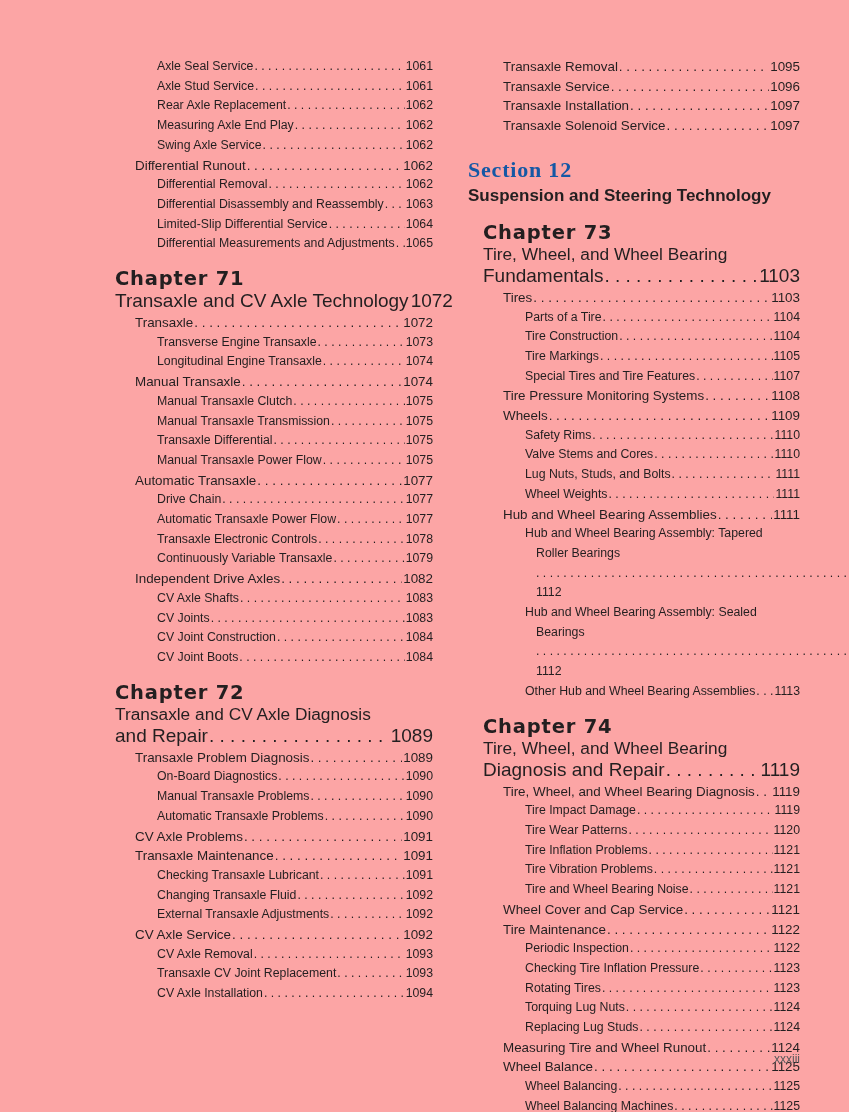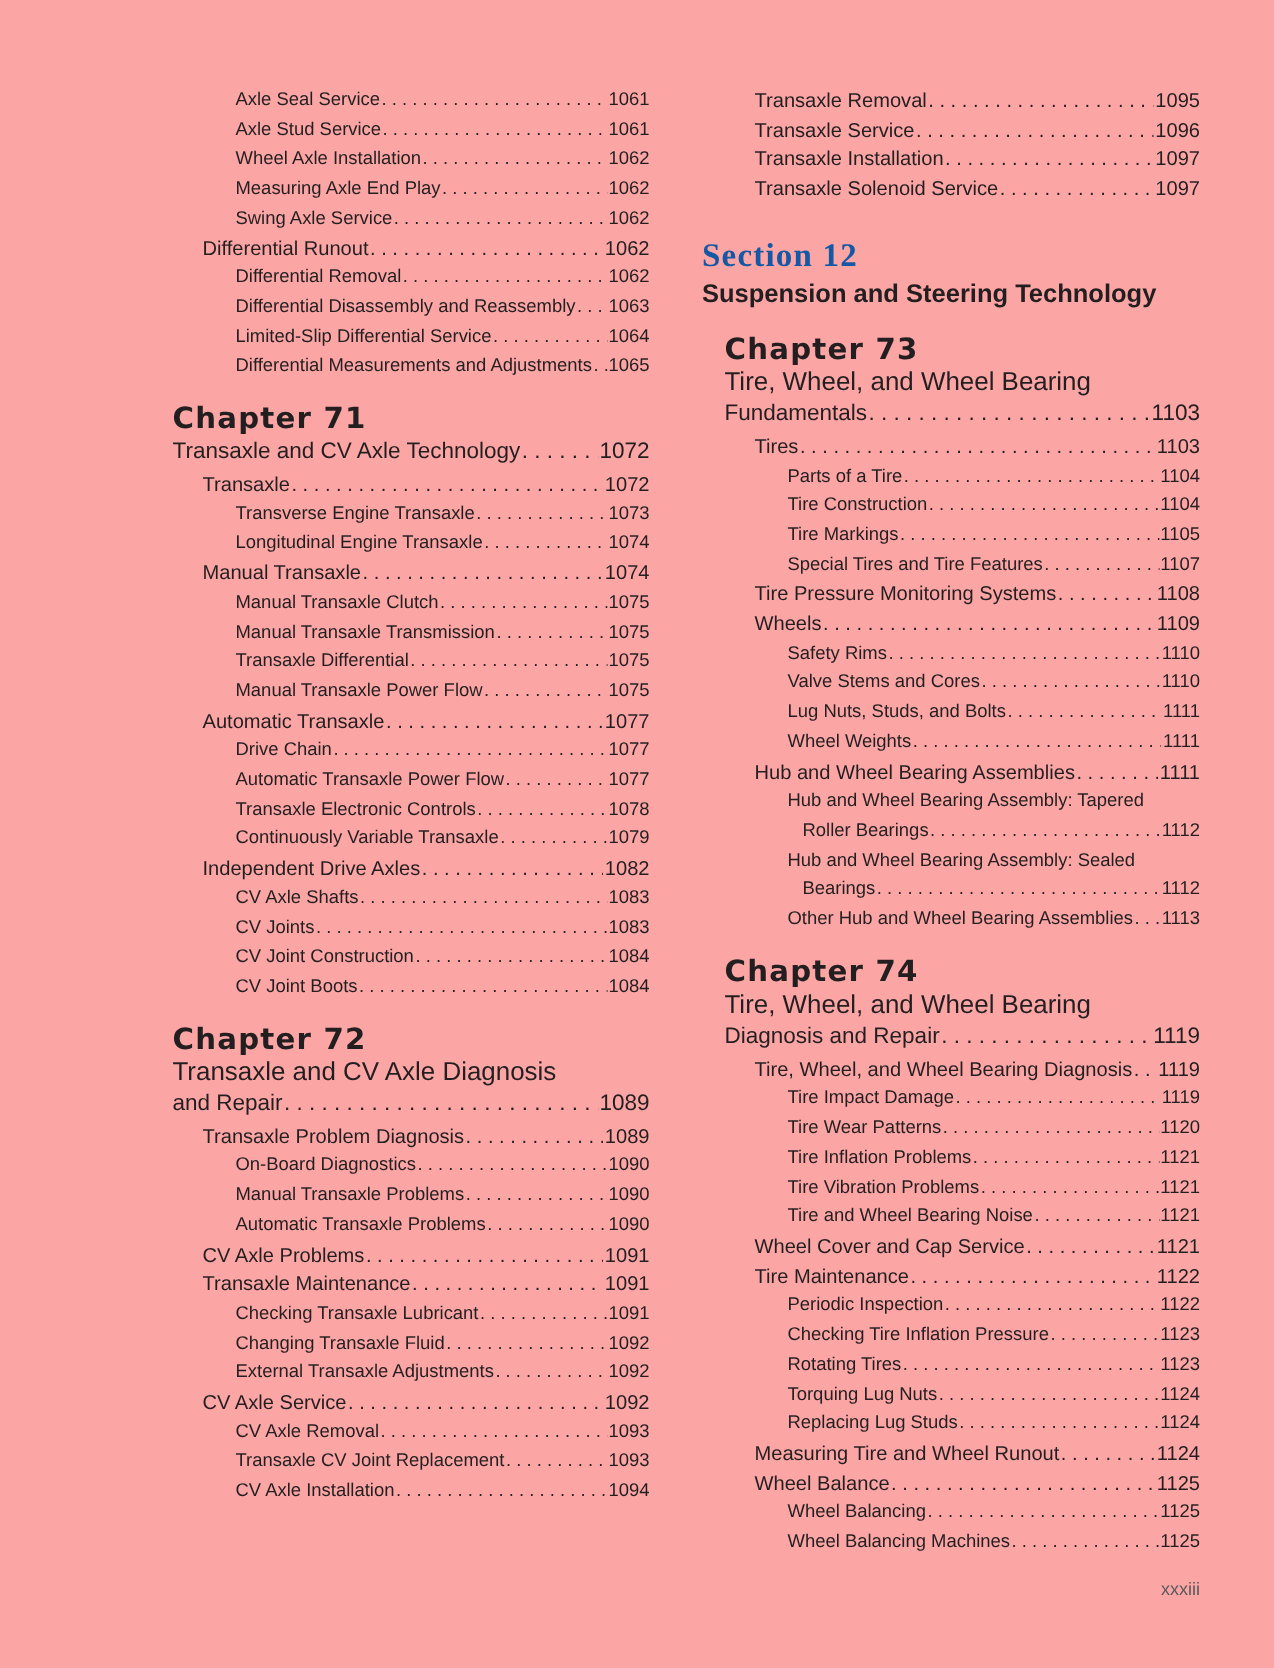--- a/index.html
+++ b/index.html
@@ -21,39 +21,39 @@
   .col-right{left:468px;width:332px;}
 
   
   .col-right .chapter-block,
   .col-right .entries-block{margin-left:15px;}
 
   .row{display:flex;align-items:baseline;line-height:19.7px;}
   .entry-line{line-height:19.7px;}
   .lvl1{padding-left:20px;font-size:13.4px;}
   .lvl2{padding-left:42px;font-size:12.3px;}
-  .cont{padding-left:52px;}
+  .cont{padding-left:52px;flex-direction:column;}
   .lbl{white-space:nowrap;}
   .dots{flex:1 1 auto;overflow:hidden;white-space:nowrap;margin:0 1px;}
   .dots::after{
     content:". . . . . . . . . . . . . . . . . . . . . . . . . . . . . . . . . . . . . . . . . . . . . . . . . . . . . . . . . . . . . . . . ";
   }
   .pg{white-space:nowrap;}
 
   .chapter-block{margin-top:13px;}
   .chap-heading{
     font-family:"DejaVu Sans",sans-serif;
     font-weight:800;
     font-size:19.5px;
     line-height:23px;
     letter-spacing:0.8px;
     color:var(--ink);
   }
   .chap-title-line{font-size:17.3px;line-height:21px;}
-  .title-row{display:flex;align-items:flex-end;font-size:15px;line-height:21px;}
+  .title-row{display:flex;align-items:flex-end;font-size:19px;line-height:21px;}
   .chapter-items{margin-top:2px;}
 
   .section-block{margin-top:20px;}
   .section-heading{
     font-family:Liberation Serif, serif;
     font-weight:800;
     font-size:22px;
     line-height:27px;
     letter-spacing:0.8px;
     color:var(--blue);
@@ -78,21 +78,21 @@
           <span class="lbl">Axle Seal Service</span>
           <span class="dots"></span>
           <span class="pg">1061</span>
         </div>
         <div class="row lvl2">
           <span class="lbl">Axle Stud Service</span>
           <span class="dots"></span>
           <span class="pg">1061</span>
         </div>
         <div class="row lvl2">
-          <span class="lbl">Wheel Axle Installation</span>
+          <span class="lbl">Rear Axle Replacement</span>
           <span class="dots"></span>
           <span class="pg">1062</span>
         </div>
         <div class="row lvl2">
           <span class="lbl">Measuring Axle End Play</span>
           <span class="dots"></span>
           <span class="pg">1062</span>
         </div>
         <div class="row lvl2">
           <span class="lbl">Swing Axle Service</span>

